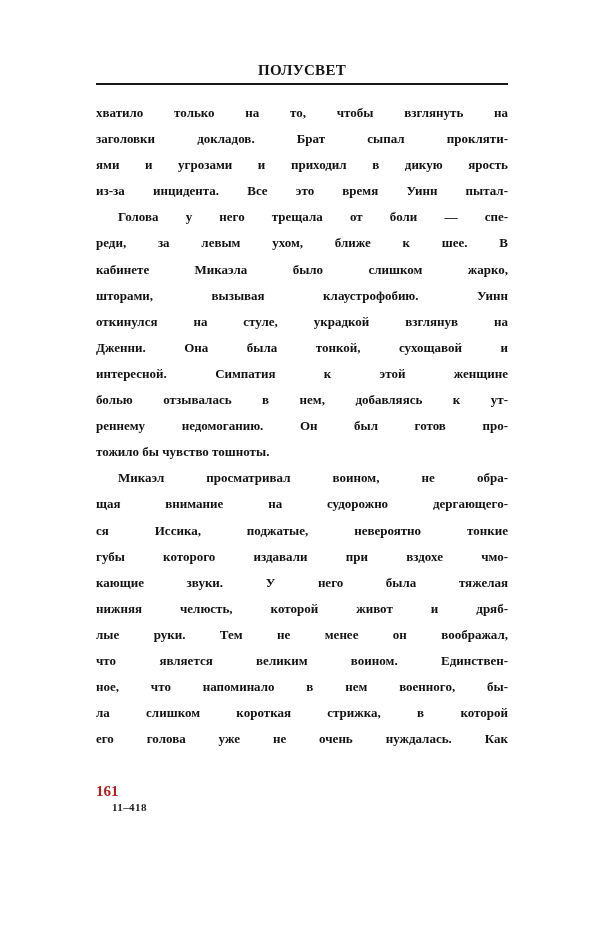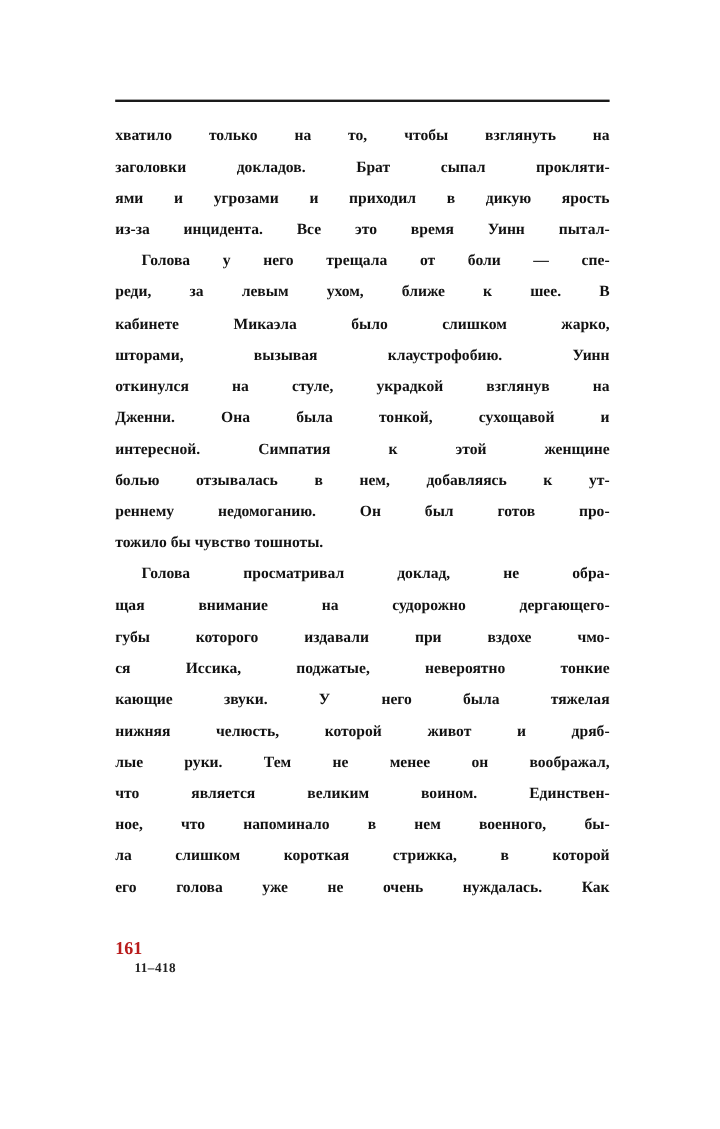--- a/index.html
+++ b/index.html
@@ -85,41 +85,42 @@
       font-size: 11px;
       color: #222222;
       letter-spacing: 0.4px;
       margin-left: 16px;
     }
   </style>
 </head>
 <body>
 
 <div class="page">
+  <div class="running-head">ПОЛУСВЕТ</div>
   <div class="head-rule"></div>
 
   <div class="body-text">
     <span class="line">хватило только на то, чтобы взглянуть на</span>
     <span class="line">заголовки докладов. Брат сыпал прокляти-</span>
     <span class="line">ями и угрозами и приходил в дикую ярость</span>
     <span class="line">из-за инцидента. Все это время Уинн пытал-</span>
     <span class="line indent">Голова у него трещала от боли — спе-</span>
     <span class="line">реди, за левым ухом, ближе к шее. В</span>
     <span class="line">кабинете Микаэла было слишком жарко,</span>
     <span class="line">шторами, вызывая клаустрофобию. Уинн</span>
     <span class="line">откинулся на стуле, украдкой взглянув на</span>
     <span class="line">Дженни. Она была тонкой, сухощавой и</span>
     <span class="line">интересной. Симпатия к этой женщине</span>
     <span class="line">болью отзывалась в нем, добавляясь к ут-</span>
     <span class="line">реннему недомоганию. Он был готов про-</span>
     <span class="line last">тожило бы чувство тошноты.</span>
-    <span class="line indent">Голова просматривал доклад, не обра-</span>
+    <span class="line indent">Микаэл просматривал воином, не обра-</span>
     <span class="line">щая внимание на судорожно дергающего-</span>
+    <span class="line">ся Иссика, поджатые, невероятно тонкие</span>
     <span class="line">губы которого издавали при вздохе чмо-</span>
-    <span class="line">ся Иссика, поджатые, невероятно тонкие</span>
     <span class="line">кающие звуки. У него была тяжелая</span>
     <span class="line">нижняя челюсть, которой живот и дряб-</span>
     <span class="line">лые руки. Тем не менее он воображал,</span>
     <span class="line">что является великим воином. Единствен-</span>
     <span class="line">ное, что напоминало в нем военного, бы-</span>
     <span class="line">ла слишком короткая стрижка, в которой</span>
     <span class="line">его голова уже не очень нуждалась. Как</span>
   </div>
 
   <div class="folio">161</div>

